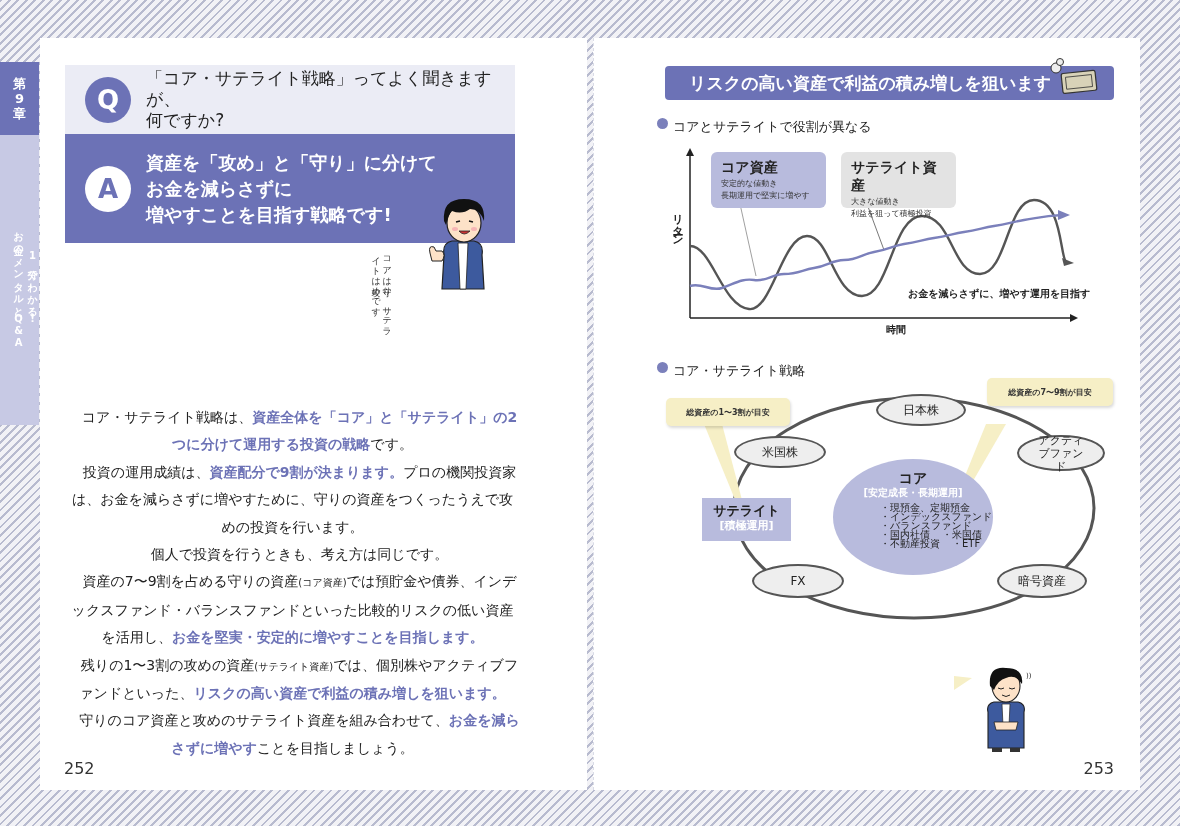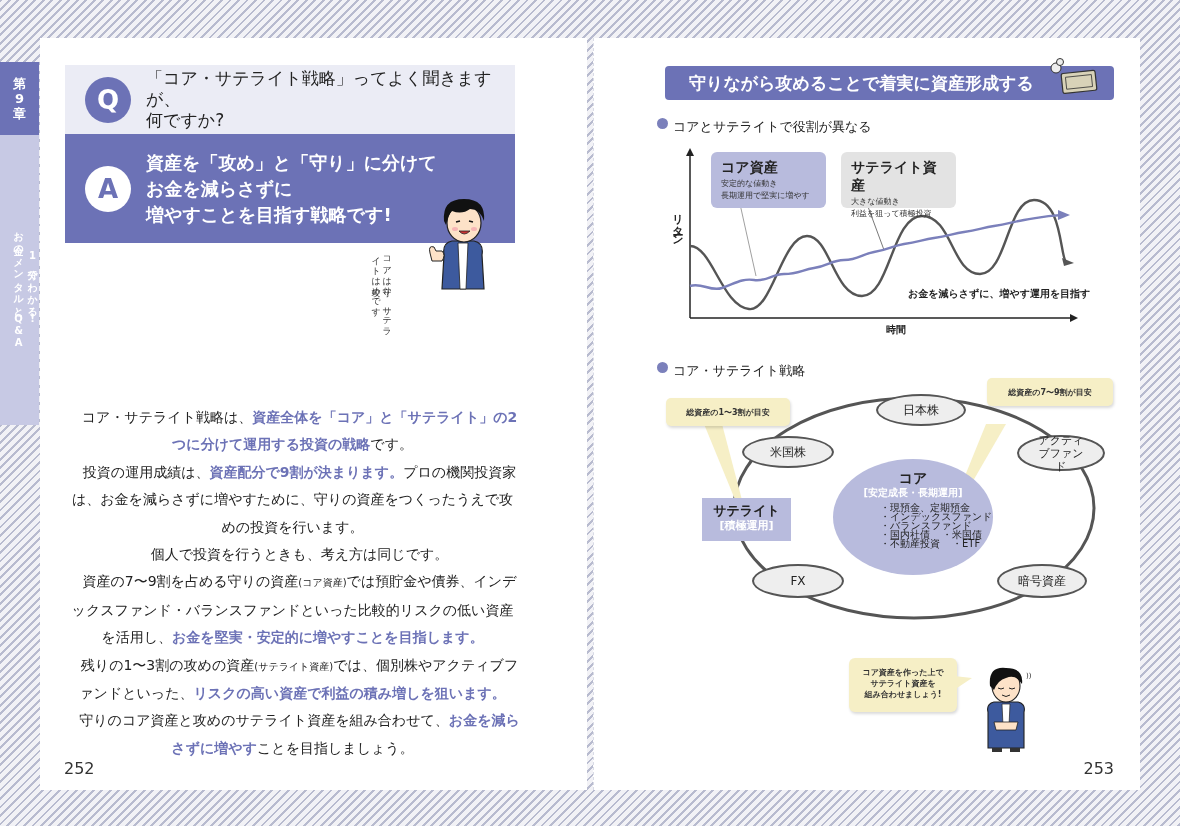--- a/index.html
+++ b/index.html
@@ -192,21 +192,21 @@
   <div class="chapter-sub">
     <span>1分でわかる!</span>
     <span class="gap"></span>
     <span>お金のメンタルとQ&amp;A</span>
   </div>
 </div>
 
 <div class="page page-right">
 
   <div class="banner">
-    <span>守りながら攻めることで着実に資産形成する</span>
+    <span>リスクの高い資産で利益の積み増しを狙います</span>
     <svg class="banner-icon" width="52" height="42" viewBox="0 0 52 42">
       <rect x="14" y="14" width="34" height="20" rx="2" fill="#d8d2b8" stroke="#333" stroke-width="1.2" transform="rotate(-6 30 24)"></rect>
       <rect x="18" y="18" width="26" height="12" fill="none" stroke="#333" stroke-width="0.8" transform="rotate(-6 30 24)"></rect>
       <circle cx="8" cy="10" r="5" fill="#eee" stroke="#333" stroke-width="1"></circle>
       <circle cx="12" cy="4" r="3.5" fill="#eee" stroke="#333" stroke-width="1"></circle>
     </svg>
   </div>
 
   <div class="sec-heading" style="top:80px;">
     <span class="dot"></span>
@@ -253,21 +253,21 @@
     <ellipse cx="320" cy="140" rx="180" ry="110" fill="none" stroke="#555" stroke-width="3"></ellipse>
     <polygon points="110,56 128,56 148,132 142,134" fill="#f6efc6"></polygon>
     <polygon points="392,56 412,56 368,132 362,130" fill="#f6efc6"></polygon>
     <line x1="365" y1="131" x2="372" y2="120" stroke="#999" stroke-width="1"></line>
   </svg>
 
   <div class="callout" style="left:72px; top:360px; width:124px; height:28px;">総資産の1〜3割が目安</div>
   <div class="callout" style="left:393px; top:340px; width:126px; height:28px;">総資産の7〜9割が目安</div>
 
   <div class="node" style="left:282px; top:356px; width:90px; height:32px;">日本株</div>
-  <div class="node" style="left:148px; top:398px; width:92px; height:32px;">米国株</div>
+  <div class="node" style="left:140px; top:398px; width:92px; height:32px;">米国株</div>
   <div class="node" style="left:423px; top:397px; width:88px; height:36px; font-size:11px; padding:0 14px;">アクティブファンド</div>
   <div class="node" style="left:158px; top:526px; width:92px; height:34px;">FX</div>
   <div class="node" style="left:403px; top:526px; width:90px; height:34px;">暗号資産</div>
 
   <div class="sat-label">
     <div class="t">サテライト</div>
     <div class="s">[積極運用]</div>
   </div>
 
   <div class="core-ellipse">
@@ -281,25 +281,20 @@
           <span>・国内社債</span>
           <span>・米国債</span>
         </li>
       <li class="row">
           <span>・不動産投資</span>
           <span>・ETF</span>
         </li>
     </ul>
   </div>
 
-  <div class="speech">
-    <div>コア資産を作った上で</div>
-    <div>サテライト資産を</div>
-    <div>組み合わせましょう!</div>
-  </div>
   <svg style="position:absolute; left:360px; top:636px;" width="20" height="20" viewBox="0 0 20 20">
     <polygon points="0,2 18,4 0,16" fill="#f6efc6"></polygon>
   </svg>
 
   <svg class="mascot" style="left:382px; top:628px;" width="60" height="90" viewBox="0 0 60 90">
     <path d="M12 46 Q10 38 18 36 L42 36 Q50 38 48 46 L48 82 L12 82 Z" fill="#3d5a9e" stroke="#222" stroke-width="1.1"></path>
     <path d="M26 38 L34 38 L33 60 L27 60 Z" fill="#fff" stroke="#222" stroke-width="0.7"></path>
     <path d="M18 56 L42 56 L40 64 L20 64 Z" fill="#fde2c8" stroke="#222" stroke-width="0.8"></path>
     <rect x="16" y="82" width="10" height="4" fill="#333"></rect>
     <rect x="34" y="82" width="10" height="4" fill="#333"></rect>

